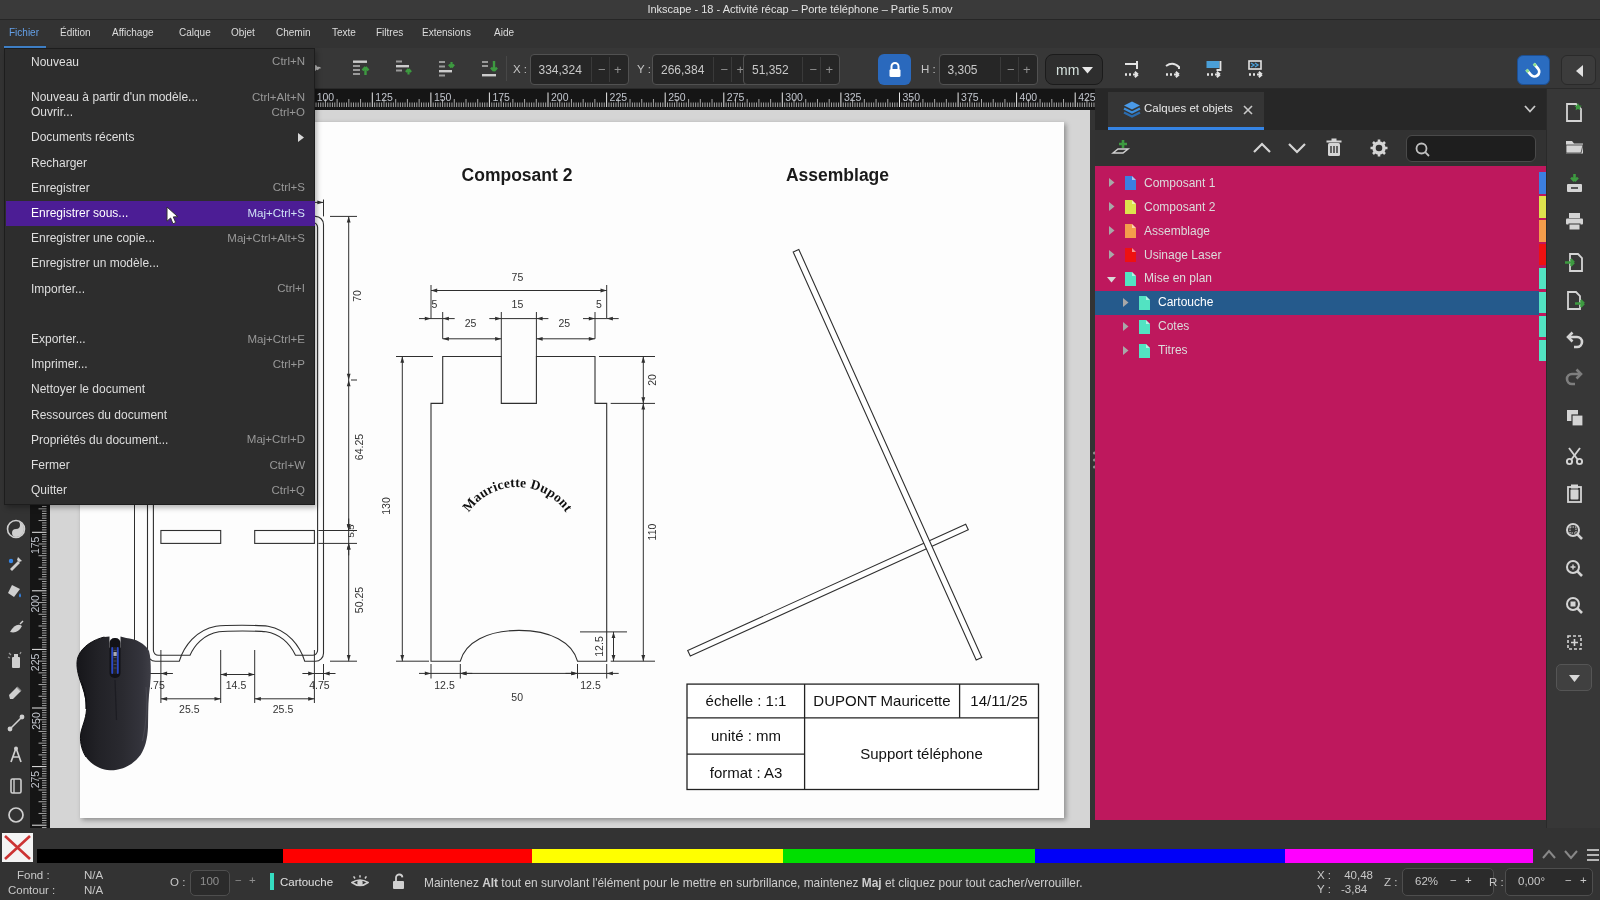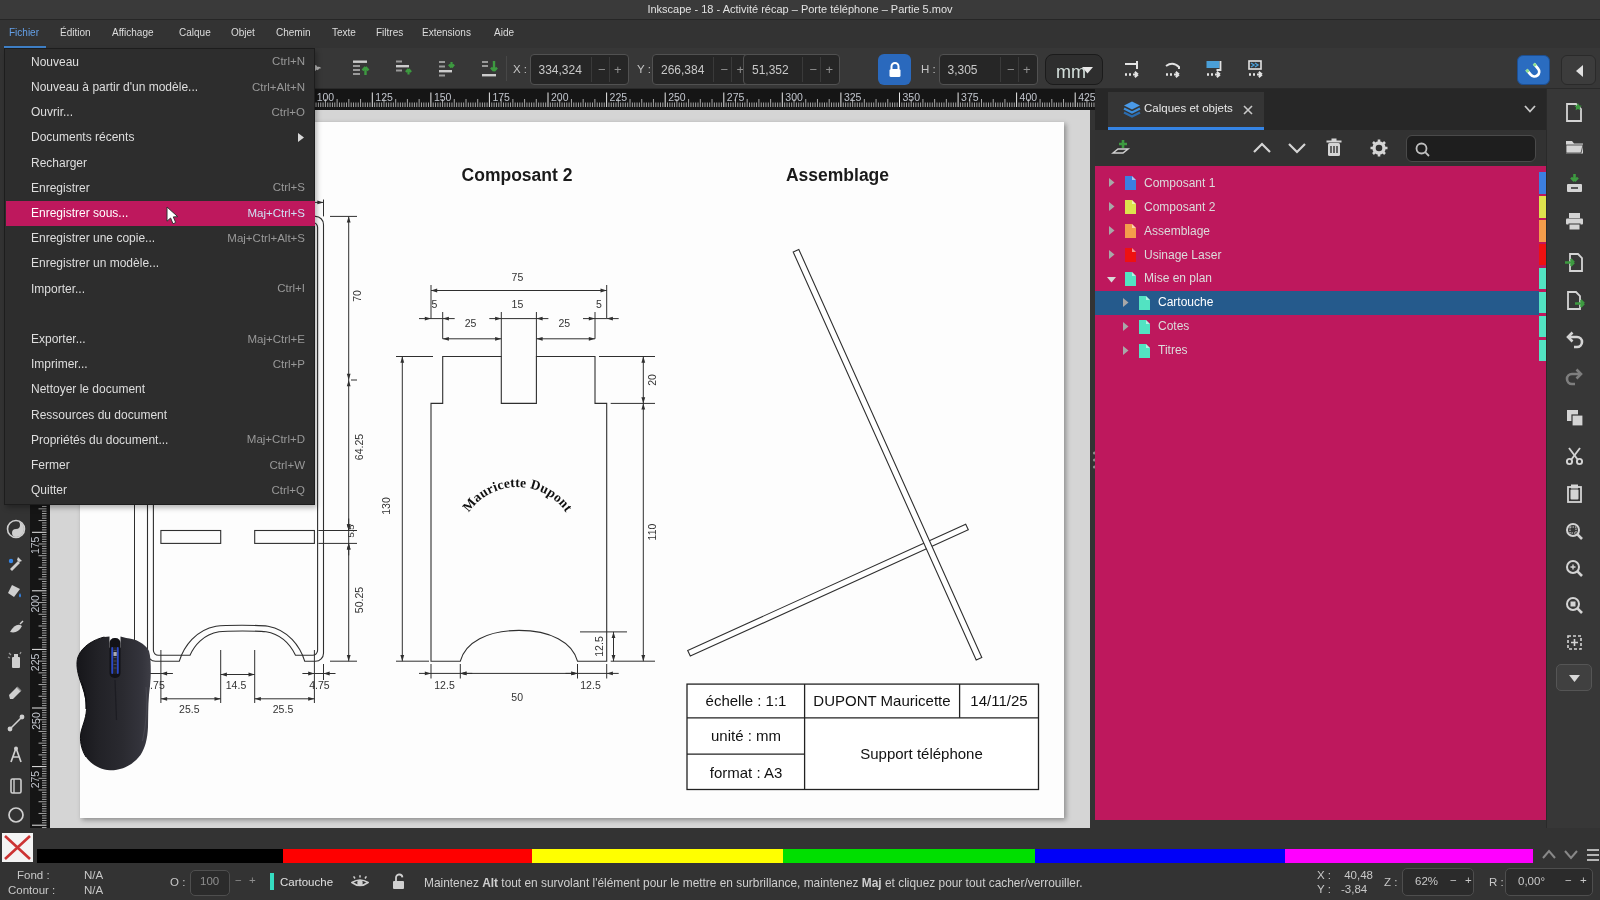--- a/index.html
+++ b/index.html
@@ -31,21 +31,21 @@
 .strip{position:absolute;left:444px;width:7px;height:21.5px}
 #sidebar{position:absolute;left:1546px;top:89px;width:54px;height:776px;background:#373737;border-left:1px solid #2a2a2a}
 #bottom{position:absolute;left:0;top:828px;width:1600px;height:72px;background:#333}
 #statusbar{position:absolute;left:0;top:865px;width:1600px;height:35px;background:#333;color:#c8c8c8;font-size:11.5px}
 .srt{position:absolute;white-space:nowrap}
 .sbox{position:absolute;background:#2b2b2b;border:1px solid #4e4e4e;border-radius:5px;height:28px;top:3px;color:#c8c8c8}
 #menu{position:absolute;left:4px;top:48px;width:311px;height:457px;background:#2d2d2d;border:1px solid #1d1d1d;box-shadow:2px 3px 5px rgba(0,0,0,0.28)}
 .mrow{position:absolute;left:1px;width:309px;height:25.2px;font-size:12px;color:#dedede}
 .mrow .lab{position:absolute;left:25px;top:5px}
 .mrow .sc{position:absolute;right:10px;top:5.5px;color:#989898;font-size:11.5px}
-.mrow.hl{background:#be185d;color:#fff}
+.mrow.hl{background:#4c1d95;color:#fff}
 .mrow.hl .sc{color:#cfe0f5}
 </style></head><body>
 
 <div id="titlebar">
     <span>Inkscape - 18 - Activité récap – Porte téléphone – Partie 5.mov</span>
   </div>
 <div id="menubar">
     <span class="mi act" style="left:9px">Fichier</span>
     <span class="mi" style="left:60px">Édition</span>
     <span class="mi" style="left:112px">Affichage</span>
@@ -121,21 +121,21 @@
     </div>
     <span class="flab" style="left:921px">H :</span>
     <div class="field" style="left:938.5px;width:99px">
       <span class="val">3,305</span>
       <span class="sp" style="right:22px">−</span>
       <span class="sp" style="right:6px">+</span>
       <span class="abs" style="right:36px;top:2px;width:1px;height:25px;background:#3a3a3a"></span>
       <span class="abs" style="right:18px;top:2px;width:1px;height:25px;background:#3a3a3a"></span>
     </div>
     <div class="abs" style="left:1045px;top:5.5px;width:58px;height:31px;background:#2e2e2e;border:1.5px solid #1b1b1b;border-radius:8px">
-      <span class="abs" style="left:10px;top:7px;font-size:18px;color:#d4e0dc">mm</span>
+      <span class="abs" style="left:10px;top:7px;font-size:14px;color:#d4e0dc">mm</span>
       <svg class="abs" style="left:36px;top:12px" width="12" height="9">
         <path d="M0 0 h11 l-5.5 6.5 z" fill="#e8e8e8"></path>
       </svg>
     </div>
     <svg class="abs" style="left:1123px;top:10px" width="21" height="21">
       <path d="M2 6 h12 v5" stroke="#e2e2e2" stroke-width="2" fill="none"></path>
       <path d="M14 3 v4" stroke="#e2e2e2" stroke-width="2"></path>
       <path d="M2 16.5 h2 M6 16.5 h2" stroke="#e2e2e2" stroke-width="2.4"></path>
       <path d="M10 16.5 h5 m0 0 l-3.2 -2.6 m3.2 2.6 l-3.2 2.6" stroke="#e2e2e2" stroke-width="2" fill="none"></path>
     </svg>
@@ -1157,21 +1157,21 @@
     <svg class="abs" style="left:391px;top:8px" width="15" height="18">
       <rect x="2" y="8" width="11" height="8" rx="1" fill="#d0d0d0"></rect>
       <path d="M5 8 V5 a3.2 3.2 0 0 1 6.4 -0.6" stroke="#d0d0d0" stroke-width="1.8" fill="none"></path>
     </svg>
     <span class="srt" style="left:424px;top:11px;color:#cfcfcf;font-size:11.9px">Maintenez <b>Alt</b> tout en survolant l'élément pour le mettre en surbrillance, maintenez <b>Maj</b> et cliquez pour tout cacher/verrouiller.</span>
     <span class="srt" style="left:1317px;top:4px">X :</span>
     <span class="srt" style="left:1341px;top:4px;width:32px;text-align:right">40,48</span>
     <span class="srt" style="left:1317px;top:18px">Y :</span>
     <span class="srt" style="left:1341px;top:18px;width:32px;text-align:left">-3,84</span>
     <span class="srt" style="left:1384px;top:11px">Z :</span>
-    <div class="sbox" style="left:1402px;width:72px">
+    <div class="sbox" style="left:1402px;width:92px">
       <span class="srt" style="left:12px;top:6px">62%</span>
       <span class="srt" style="left:47px;top:5px">−</span>
       <span class="srt" style="left:62px;top:5px">+</span>
     </div>
     <span class="srt" style="left:1489px;top:11px">R :</span>
     <div class="sbox" style="left:1505px;width:88px">
       <span class="srt" style="left:12px;top:6px">0,00°</span>
       <span class="srt" style="left:59px;top:5px">−</span>
       <span class="srt" style="left:74px;top:5px">+</span>
     </div>
@@ -1202,21 +1202,21 @@
 <path d="M43.5 27 h3.2 v4 h-3.2 z" fill="#c9c9d2" opacity="0.8"></path>
 <path d="M45 55 C45.5 70 46 85 46.5 95" stroke="#1c1c22" stroke-width="1.2" fill="none"></path>
 <path d="M12 58 C15 66 16.5 75 16 84" stroke="#101014" stroke-width="1.2" fill="none"></path>
 <path d="M76 62 C77.5 78 76.5 98 72.5 116" stroke="#4a4a52" stroke-width="1.1" fill="none" opacity="0.8"></path>
 </svg>
 <div id="menu">
     <div class="mrow" style="top:0.8px">
       <span class="lab">Nouveau</span>
       <span class="sc">Ctrl+N</span>
     </div>
-    <div class="mrow" style="top:26.0px">
+    <div class="mrow" style="top:36px">
       <span class="lab">Nouveau à partir d'un modèle...</span>
       <span class="sc">Ctrl+Alt+N</span>
     </div>
     <div class="mrow" style="top:51.2px">
       <span class="lab">Ouvrir...</span>
       <span class="sc">Ctrl+O</span>
     </div>
     <div class="mrow" style="top:76.4px">
       <span class="lab">Documents récents</span>
       <svg class="abs" style="right:10px;top:8px" width="8" height="10">

